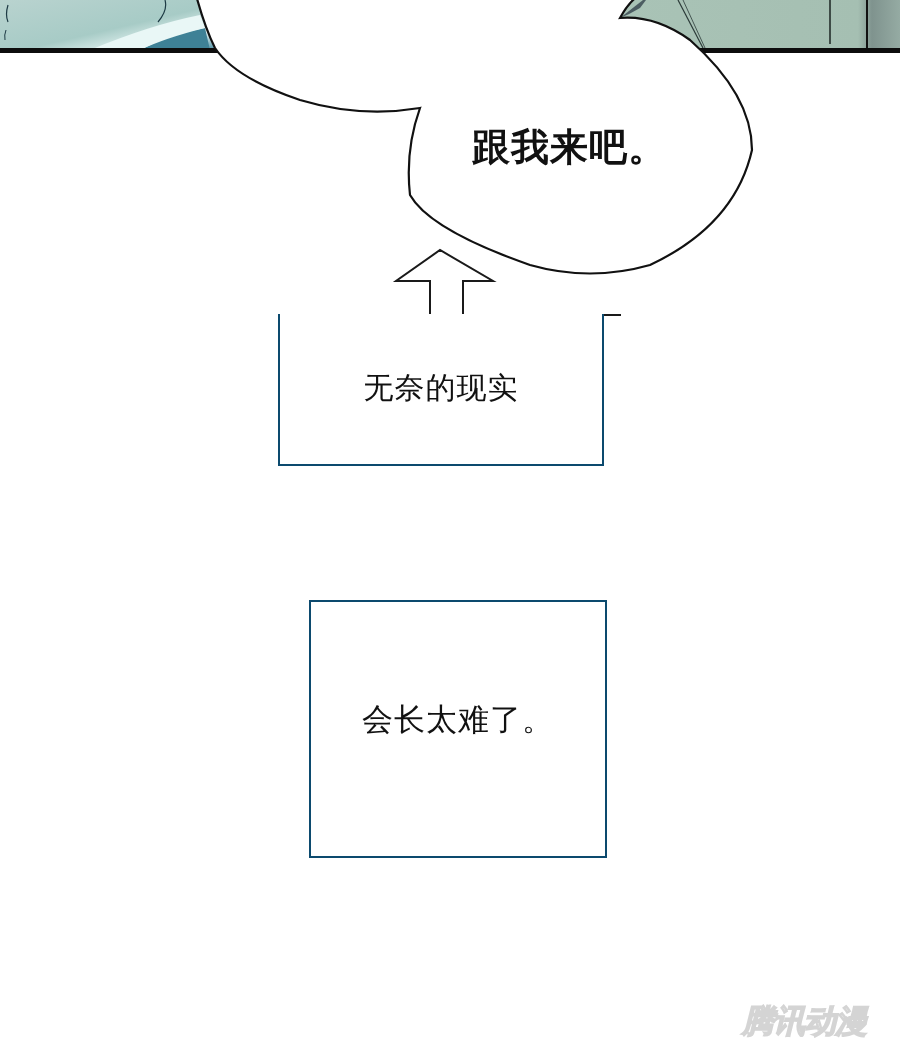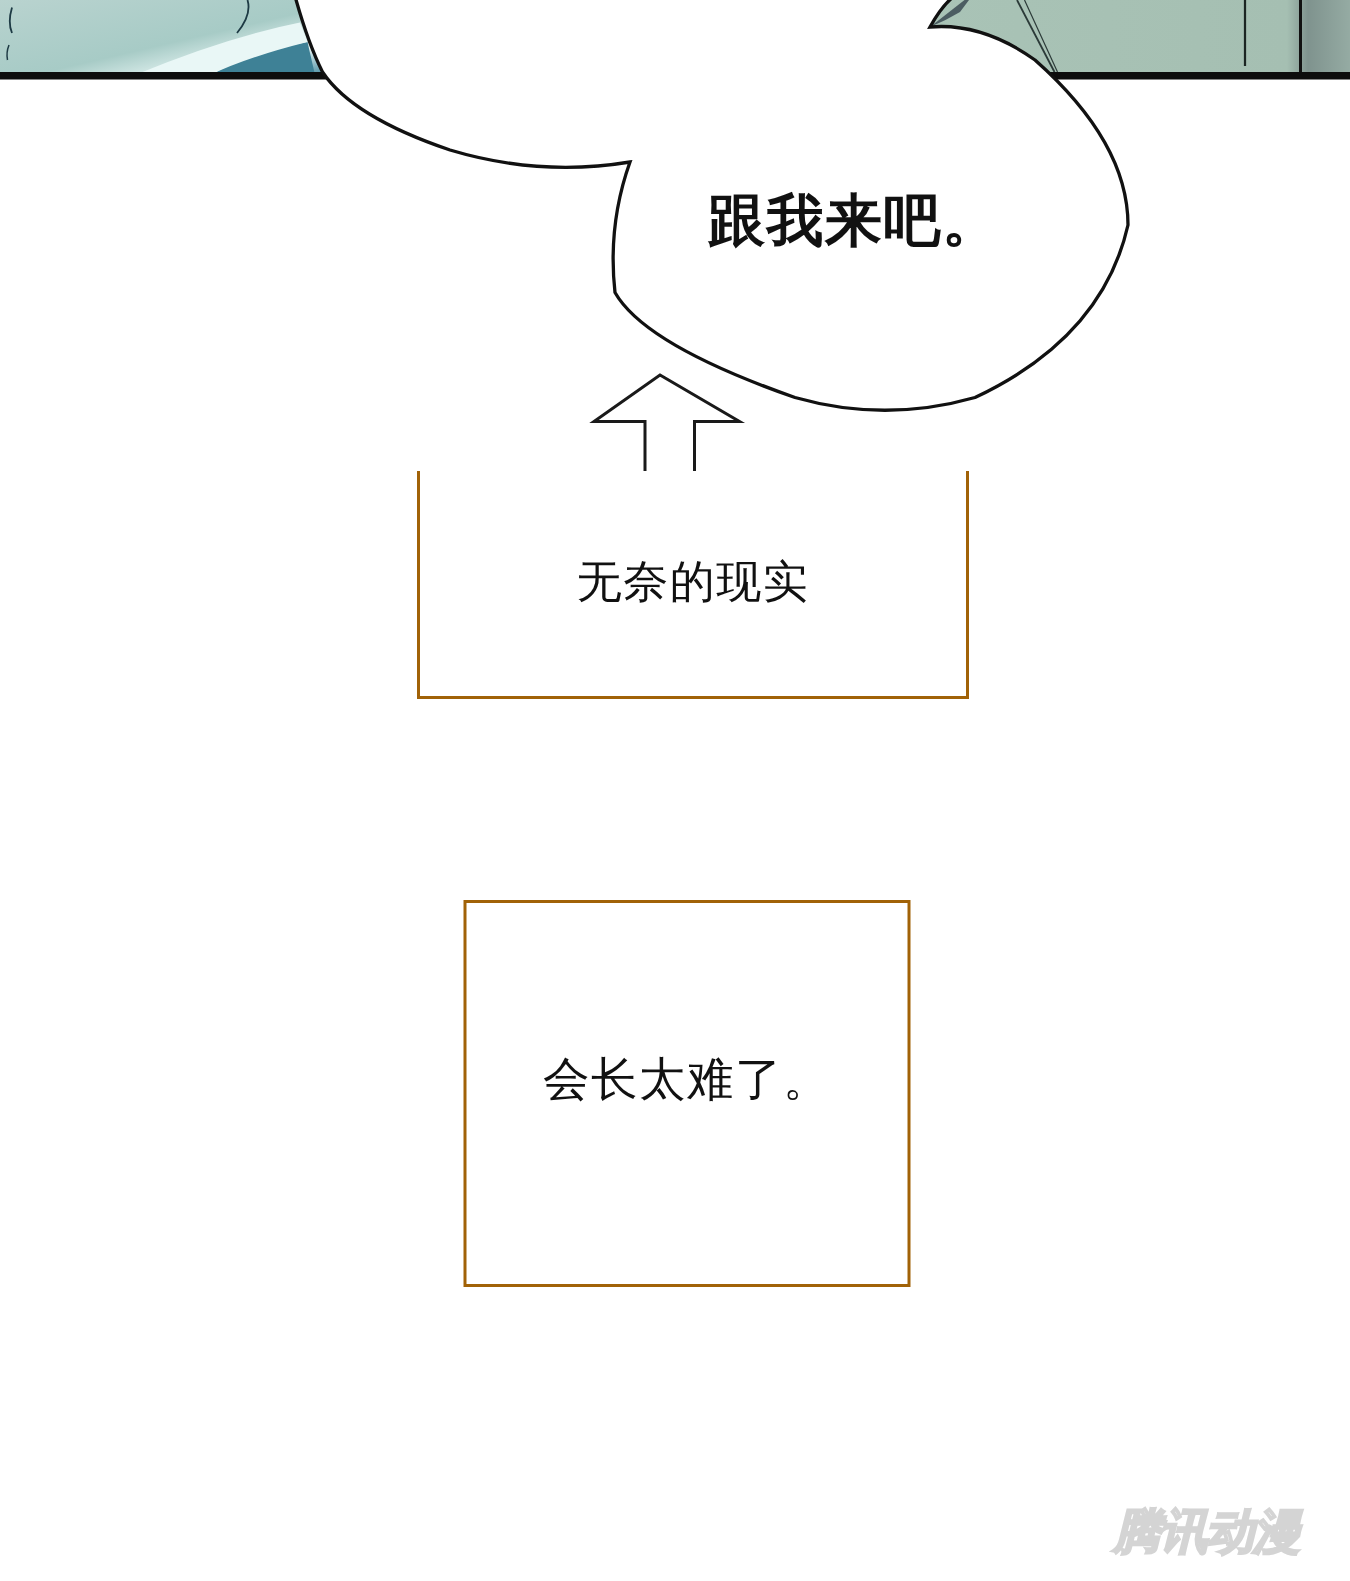--- a/index.html
+++ b/index.html
@@ -5,25 +5,25 @@
     html, body { margin: 0; padding: 0; background: #ffffff; }
     body { width: 900px; height: 1054px; position: relative; overflow: hidden;
            font-family: "DejaVu Sans", sans-serif; }
     .layer { position: absolute; left: 0; top: 0; width: 900px; height: 1054px; }
     .bubble-text {
       position: absolute; left: 472px; top: 122px;
       font-size: 38px; font-weight: bold; color: #111; letter-spacing: 1px;
       white-space: nowrap;
     }
     .caption-box {
-      position: absolute; background: #fff; border: 2px solid #a16207;
+      position: absolute; background: #fff; border: 2px solid #0c4a6e;
       display: flex; align-items: center; justify-content: center;
       box-sizing: border-box;
     }
-    .caption-1 { left: 278px; top: 314px; width: 368px; height: 152px; border-top: none; align-items: center; }
+    .caption-1 { left: 278px; top: 314px; width: 326px; height: 152px; border-top: none; align-items: center; }
     .caption-2 { left: 309px; top: 600px; width: 298px; height: 258px; }
     .caption-text { font-size: 30px; color: #111; white-space: nowrap; letter-spacing: 1px; }
     .caption-1 .caption-text { margin-top: -2px; }
     .caption-2 .caption-text { margin-top: -18px; font-size: 31px; }
     .watermark {
       position: absolute; left: 742px; top: 1000px;
       font-size: 32px; font-weight: bold; font-style: italic;
       color: #ffffff; -webkit-text-stroke: 1.4px #d4d4d4;
       letter-spacing: -1px; white-space: nowrap;
     }

